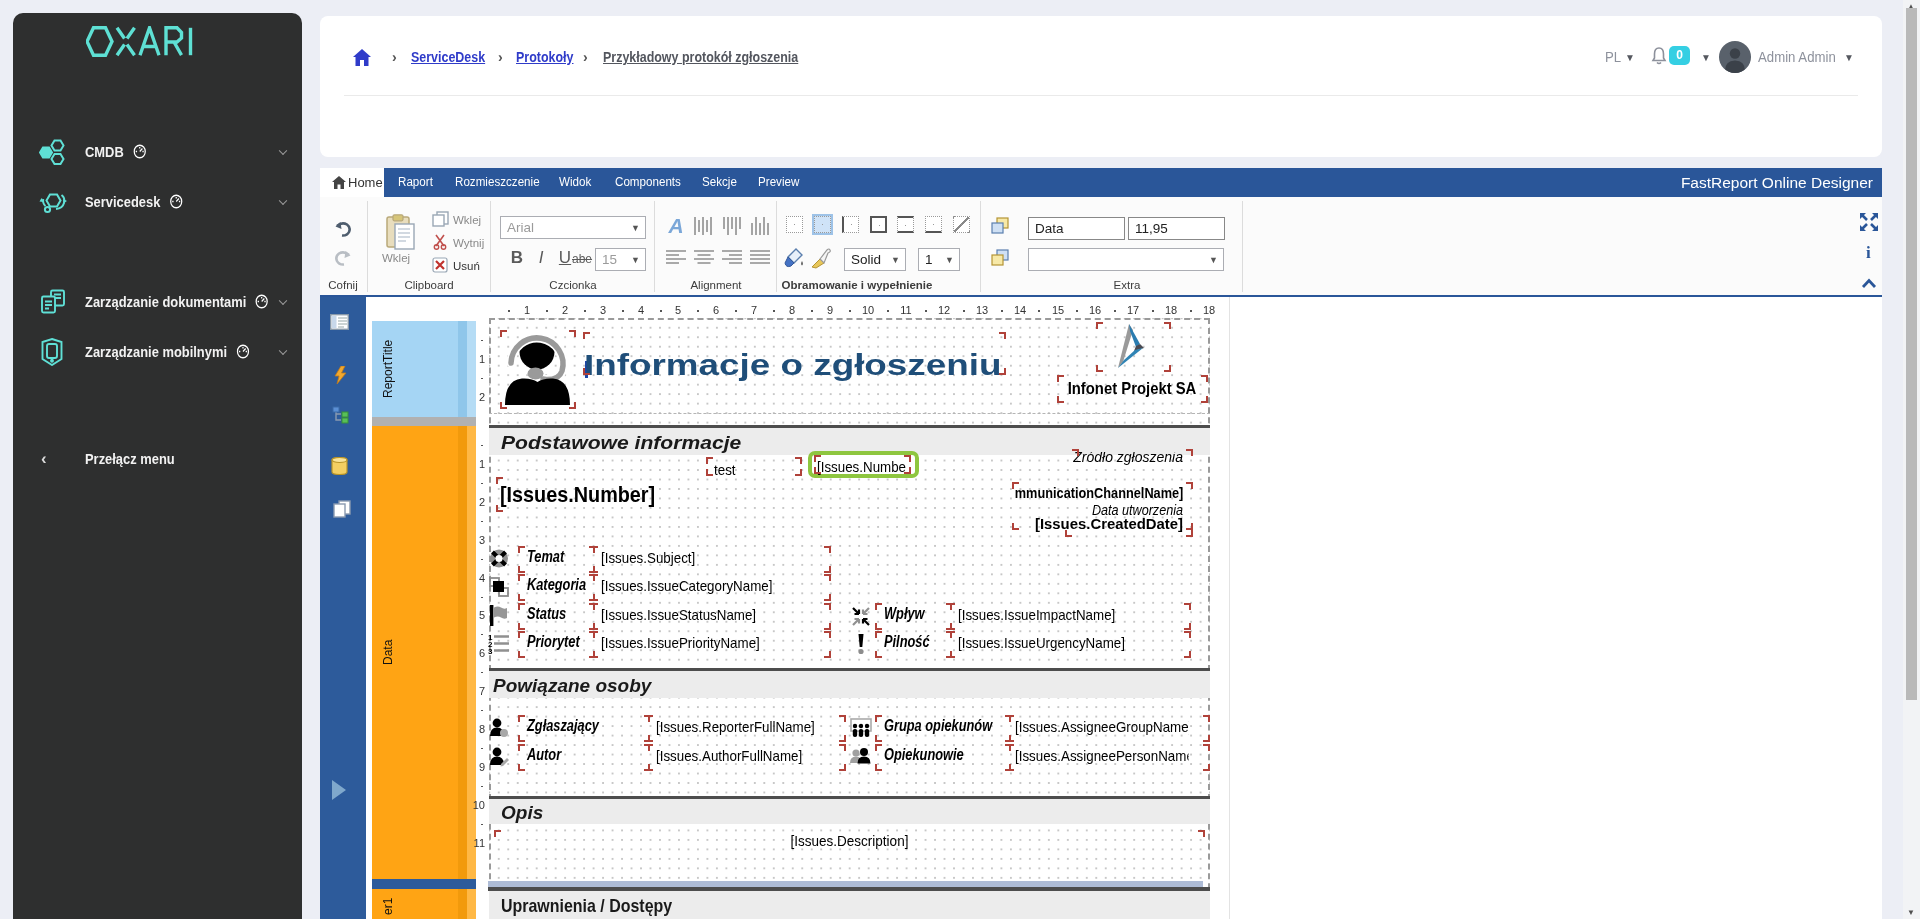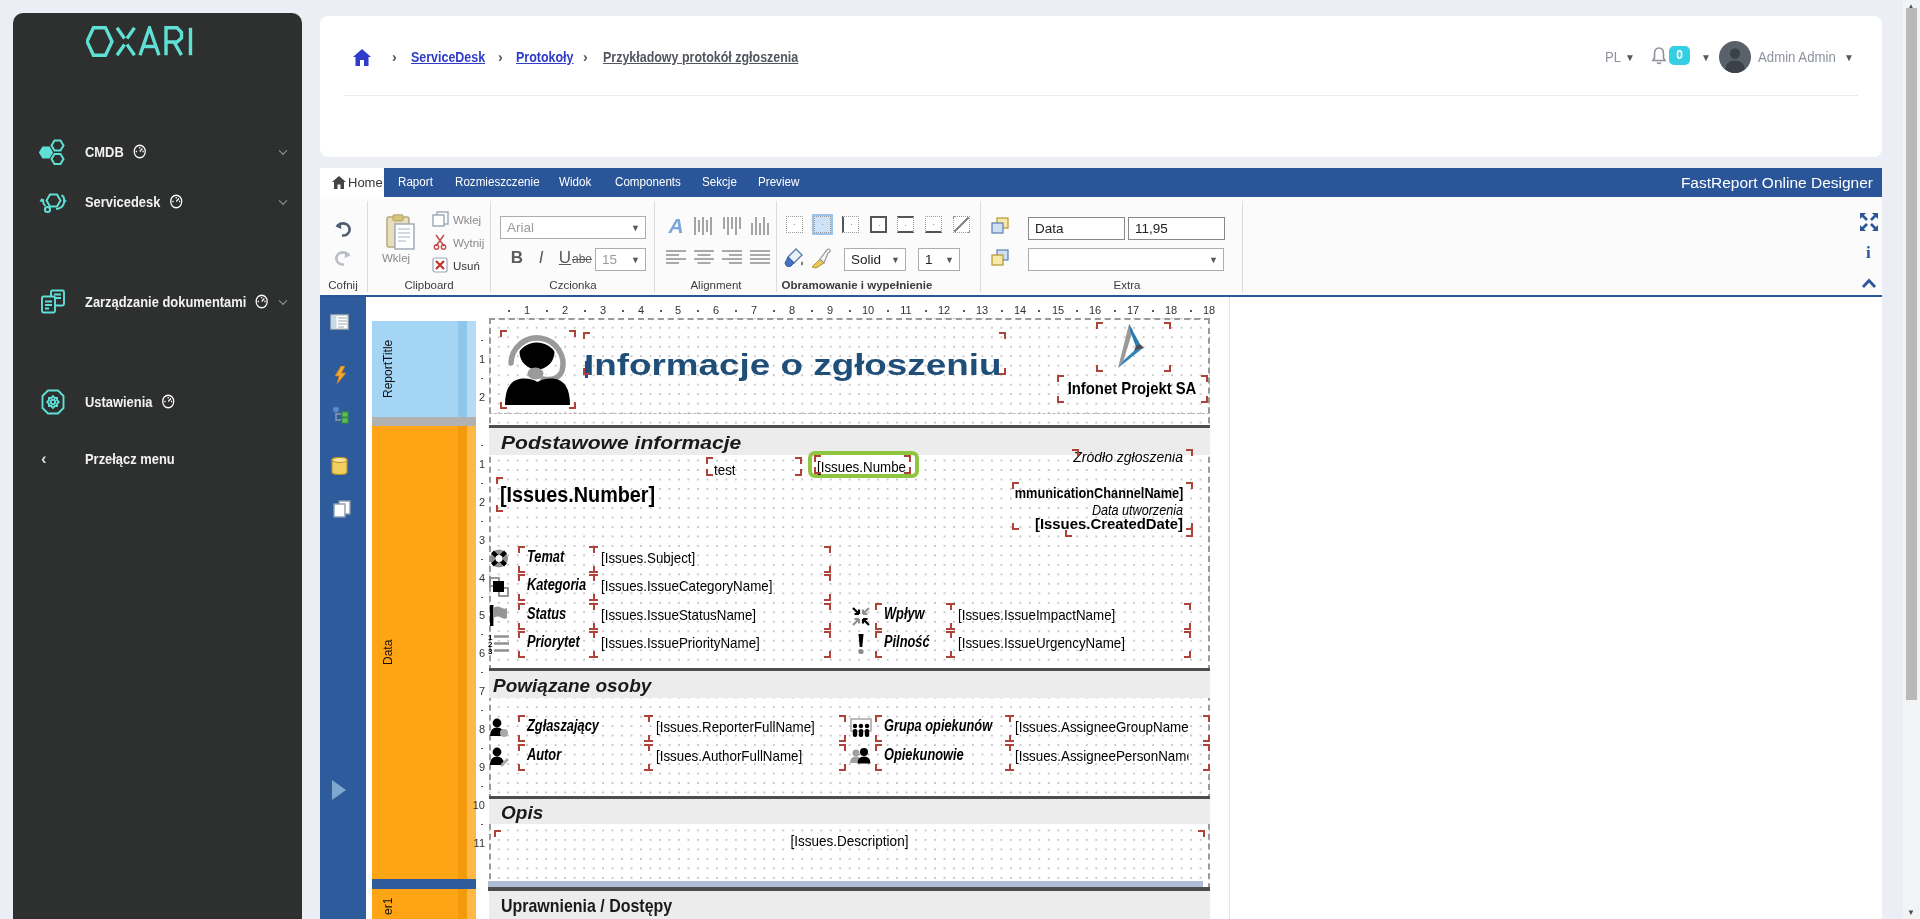--- a/index.html
+++ b/index.html
@@ -117,30 +117,31 @@
         <path d="M15 6 L22 6 M15 9.5 L22 9.5"></path>
         <rect x="3" y="8" width="13" height="16" rx="1.5" fill="#2e2f2f"></rect>
         <path d="M6 13 L13 13 M6 16.5 L13 16.5 M6 20 L10 20"></path>
       </svg>
     <span class="tx">Zarządzanie dokumentami <svg class="gauge" width="15" height="15" viewBox="0 0 15 15" stroke="#fff" stroke-width="1.4" fill="none">
           <circle cx="7.5" cy="7.5" r="6.2"></circle>
           <path d="M7.5 7.5 L10.5 4.5 M7.5 3 L7.5 4.5 M12 7.5 L10.5 7.5 M3 7.5 L4.5 7.5"></path>
         </svg></span>
     <span class="chev"></span>
   </div>
-  <div class="sitem" style="top:369px;">
-    <svg class="ic" width="28" height="28" viewBox="0 0 28 28" stroke="#5fe0d6" stroke-width="1.9" fill="none">
-        <polygon points="9,2.5 19,2.5 24.5,8 24.5,20 19,25.5 9,25.5 3.5,20 3.5,8"></polygon>
-        <path d="M14 8.2 L15.8 10 L18 10 L18 12.2 L19.8 14 L18 15.8 L18 18 L15.8 18 L14 19.8 L12.2 18 L10 18 L10 15.8 L8.2 14 L10 12.2 L10 10 L12.2 10 Z"></path>
-        <circle cx="14" cy="14" r="2.2"></circle>
-      </svg>
-    <span class="tx">Ustawienia <svg class="gauge" width="15" height="15" viewBox="0 0 15 15" stroke="#fff" stroke-width="1.4" fill="none">
+  <div class="sitem" style="top:319px;">
+    <svg class="ic" width="26" height="28" viewBox="0 0 26 28" stroke="#5fe0d6" stroke-width="1.9" fill="none">
+        <path d="M13 1 L22.5 4 L22.5 21 L13 27 L3.5 21 L3.5 4 Z"></path>
+        <rect x="8" y="6" width="10" height="14" rx="2"></rect>
+        <circle cx="13" cy="22.8" r="1" fill="#5fe0d6"></circle>
+      </svg>
+    <span class="tx">Zarządzanie mobilnymi <svg class="gauge" width="15" height="15" viewBox="0 0 15 15" stroke="#fff" stroke-width="1.4" fill="none">
           <circle cx="7.5" cy="7.5" r="6.2"></circle>
           <path d="M7.5 7.5 L10.5 4.5 M7.5 3 L7.5 4.5 M12 7.5 L10.5 7.5 M3 7.5 L4.5 7.5"></path>
         </svg></span>
+    <span class="chev"></span>
   </div>
   <div class="sitem" style="top:426px;">
     <span style="position:absolute;left:28px;top:50%;transform:translateY(-50%);color:#dadada;font-size:17px;font-weight:bold;">‹</span>
     <span class="tx">Przełącz menu</span>
   </div>
 </div>
 <div id="hcard">
   <svg class="abs" style="left:33px;top:33px;" width="18" height="17" viewBox="0 0 18 17">
       <path d="M9 0 L18 8 L15.5 8 L15.5 17 L11 17 L11 11 L7 11 L7 17 L2.5 17 L2.5 8 L0 8 Z" fill="#2f3bc9"></path>
     </svg>

